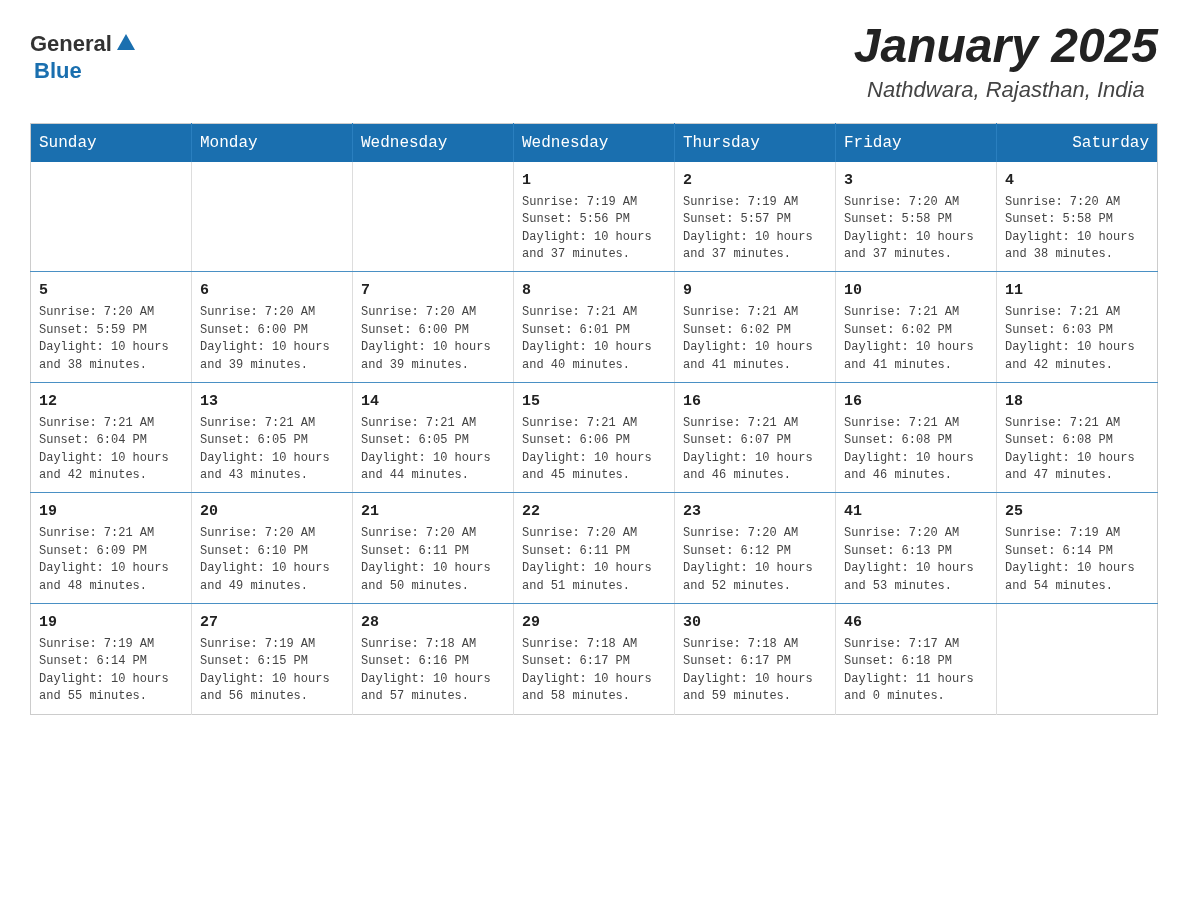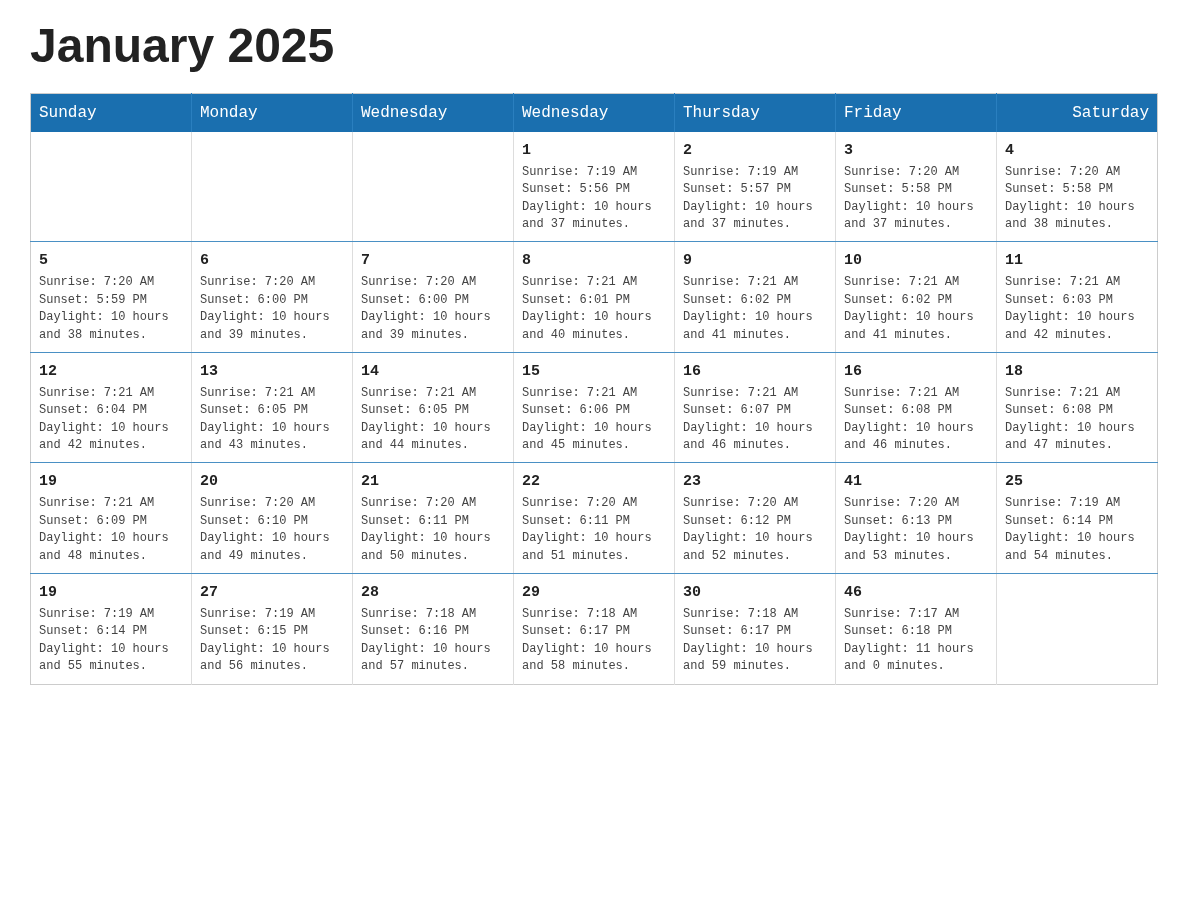--- a/index.html
+++ b/index.html
@@ -39,20 +39,21 @@
       display: flex;
       align-items: center;
     }
     .logo-line2 {
       display: flex;
       align-items: center;
       padding-left: 4px;
     }
     .title-area {
       text-align: center;
+      font-style: italic;
     }
     .month-year {
       font-size: 48px;
       font-weight: bold;
       color: #222;
       line-height: 1.1;
     }
     .location {
       font-size: 22px;
       color: #444;
@@ -106,22 +107,38 @@
       line-height: 1.45;
     }
     .empty-cell {
       background: #fff;
     }
   </style>
 </head>
 <body>
 
 <div class="header-area">
+  <div class="logo">
+    <div class="logo-wrapper">
+      <div class="logo-line1">
+        <span class="logo-text-general">General</span>
+        <div style="display:inline-block; margin-left:3px; margin-top:2px;">
+          <svg width="22" height="22" viewBox="0 0 22 22">
+            <polygon points="11,2 20,18 2,18" fill="#1a6faf"></polygon>
+          </svg>
+        </div>
+      </div>
+      <div class="logo-line2">
+        <span class="logo-text-blue">Blue</span>
+      </div>
+    </div>
+  </div>
   <div class="title-area">
     <div class="month-year">January 2025</div>
+    <div class="location">Nathdwara, Rajasthan, India</div>
   </div>
 </div>
 
 <table class="calendar-table">
   <thead>
     <tr>
       <th>Sunday</th>
       <th>Monday</th>
       <th>Wednesday</th>
       <th>Wednesday</th>

